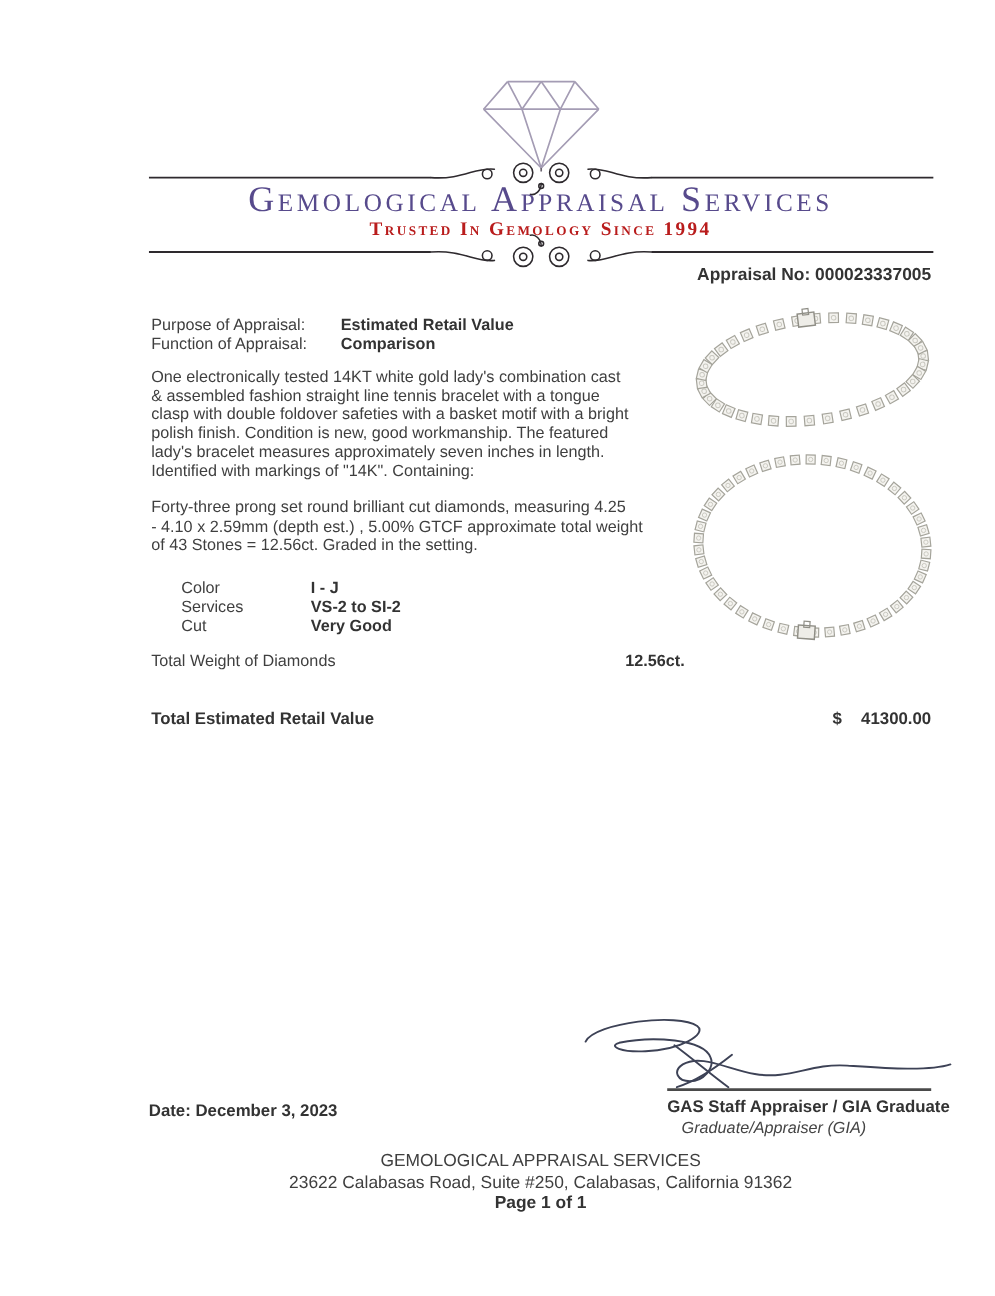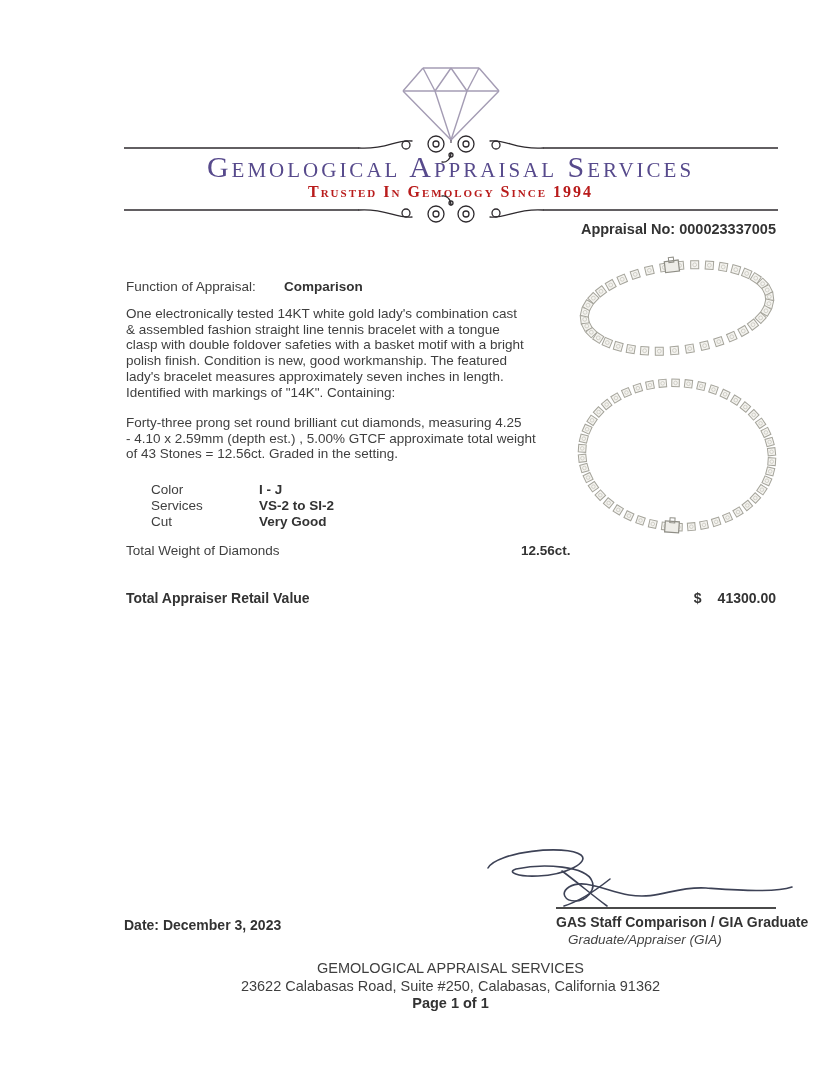--- a/index.html
+++ b/index.html
@@ -116,20 +116,24 @@
       <circle cx="312" cy="12" r="3"></circle>
       <circle cx="342" cy="12" r="8"></circle>
       <circle cx="342" cy="12" r="3"></circle>
       <path d="M327,21 C327,27 322,31 318,30"></path>
       <circle cx="327" cy="23" r="2"></circle>
     </g>
   </svg>
 
   <div class="abs appraisal-no">Appraisal No: 000023337005</div>
 
+  <div class="abs kv-row" style="left:90px;top:263px;width:432px;height:16px;">
+    <span class="kv-label">Purpose of Appraisal:</span>
+    <span class="kv-value" style="left:158px;">Estimated Retail Value</span>
+  </div>
   <div class="abs kv-row" style="left:90px;top:279px;width:432px;height:16px;">
     <span class="kv-label">Function of Appraisal:</span>
     <span class="kv-value" style="left:158px;">Comparison</span>
   </div>
 
   <div class="abs para" style="top:306px;">One electronically tested 14KT white gold lady's combination cast
 &amp; assembled fashion straight line tennis bracelet with a tongue
 clasp with double foldover safeties with a basket motif with a bright
 polish finish. Condition is new, good workmanship. The featured
 lady's bracelet measures approximately seven inches in length.
@@ -150,21 +154,21 @@
     <span class="kv-label">Cut</span>
     <span class="kv-value" style="left:108px;">Very Good</span>
   </div>
 
   <div class="abs kv-row" style="left:90px;top:543px;width:560px;height:16px;">
     <span class="totals-label">Total Weight of Diamonds</span>
     <span class="totals-value">12.56ct.</span>
   </div>
 
   <div class="abs retail-row">
-    <span>Total Appraiser Retail Value</span>
+    <span>Total Estimated Retail Value</span>
     <span class="retail-amount">
       <span class="retail-currency">$</span><span>41300.00</span>
     </span>
   </div>
 
   <svg class="abs" id="bracelet-photos" style="left:528px;top:256px;" width="262" height="292" viewBox="0 0 262 292">
       <g transform="rotate(-7 113 52)">
         <rect x="202" y="48" width="8" height="8" transform="rotate(90 206 52)" fill="#f4f3ef" stroke="#a5a49b" stroke-width="1"></rect>
         <circle cx="206" cy="52" r="1.92" fill="none" stroke="#c9c8c0" stroke-width="0.8"></circle>
         <rect x="200.73160121645316" y="54.91297279179082" width="8" height="8" transform="rotate(110.27921760879678 204.73160121645316 58.91297279179082)" fill="#f4f3ef" stroke="#a5a49b" stroke-width="1"></rect>
@@ -345,21 +349,21 @@
   <svg class="abs" style="left:438px;top:838px;" width="330" height="80" viewBox="0 0 330 80">
     <g fill="none" stroke="#3d4256" stroke-width="1.6" stroke-linecap="round">
       <path d="M14,30 C22,14 92,6 107,17 C116,24 92,37 64,38 C44,39 32,34 42,31 C70,25 112,28 118,43 C122,52 112,63 101,63 C91,63 86,55 95,49 C110,40 132,53 155,57 C185,62 200,48 232,50 C262,52 300,55 318,49"></path>
       <path d="M88,33 C103,44 118,57 133,68"></path>
       <path d="M136,41 C121,53 106,63 90,68"></path>
     </g>
     <line x1="82" y1="70" x2="302" y2="70" stroke="#4a4a4a" stroke-width="2.2"></line>
   </svg>
 
   <div class="abs date-line">Date: December 3, 2023</div>
-  <div class="abs signer-title">GAS Staff Comparison / GIA Graduate</div>
+  <div class="abs signer-title">GAS Staff Appraiser / GIA Graduate</div>
   <div class="abs signer-subtitle">Graduate/Appraiser (GIA)</div>
 
   <div class="abs footer">
     <div>GEMOLOGICAL APPRAISAL SERVICES</div>
     <div>23622 Calabasas Road, Suite #250, Calabasas, California 91362</div>
     <div class="page-no">Page 1 of 1</div>
   </div>
 
 </div>
 

